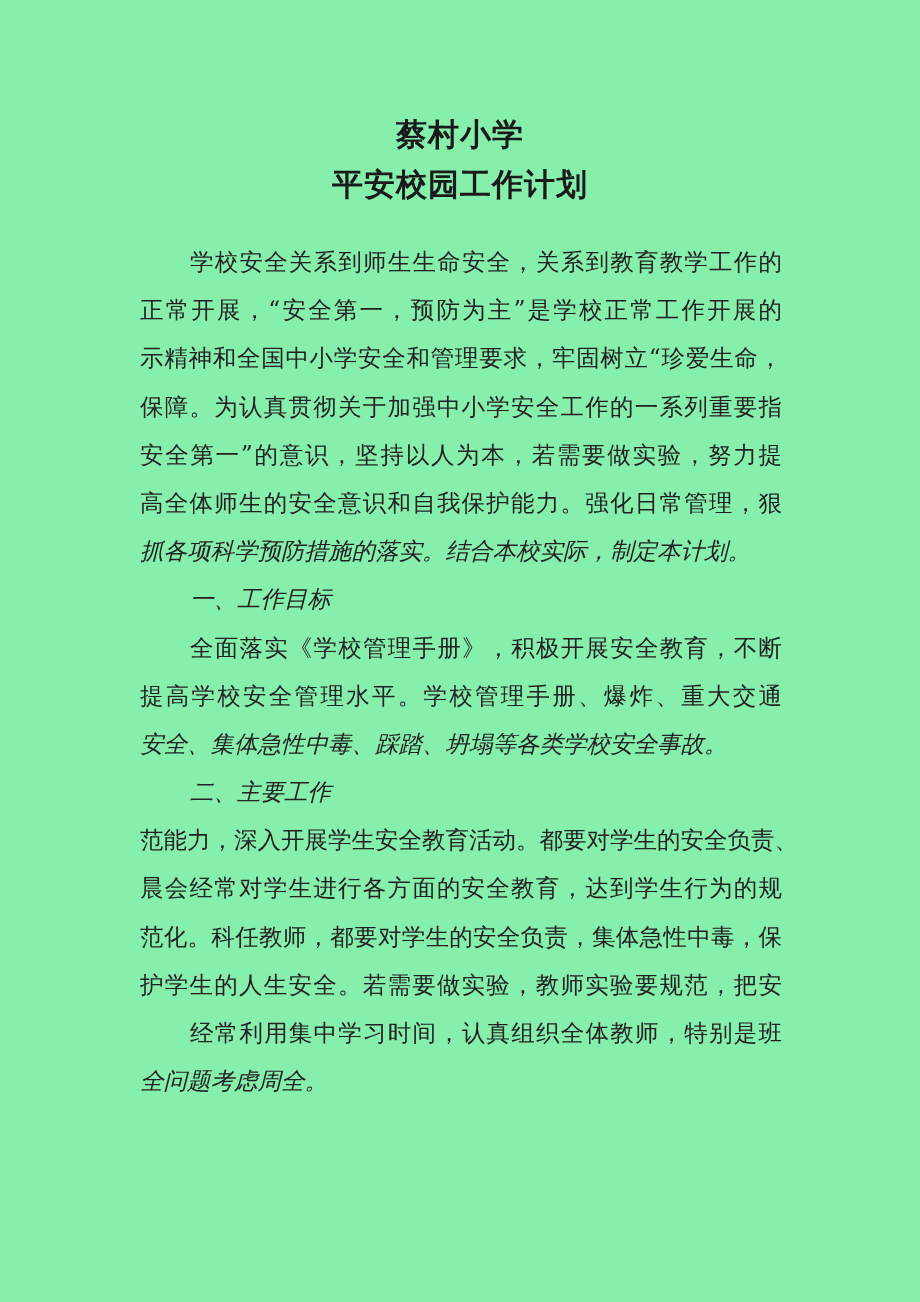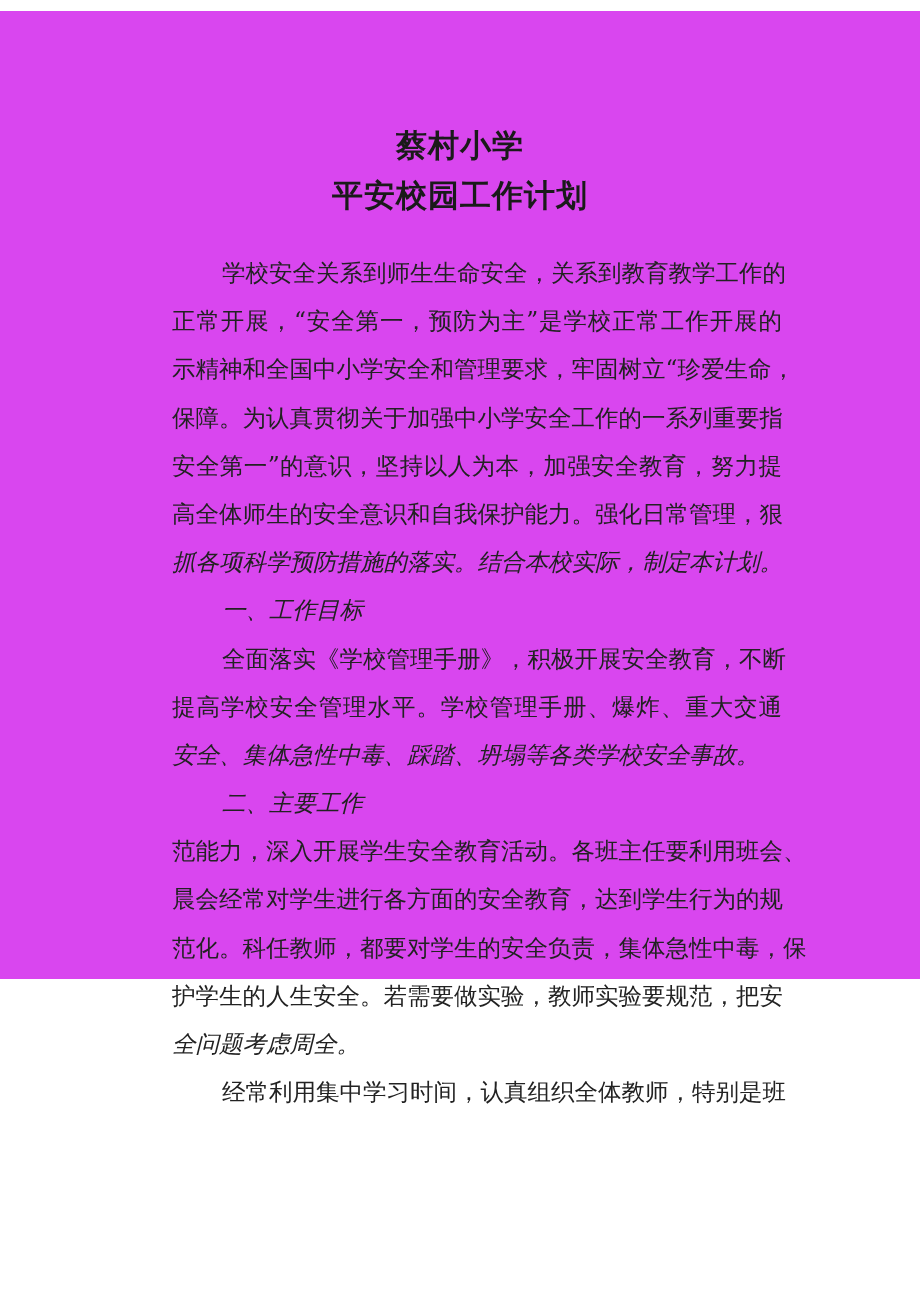--- a/index.html
+++ b/index.html
@@ -1,53 +1,53 @@
 <!DOCTYPE html>
 <html><head>
 <meta charset="utf-8">
 <style>
   html, body { margin: 0; padding: 0; background: #ffffff; }
   body { width: 920px; height: 1302px; position: relative; overflow: hidden; }
-  .page { position: absolute; left: 0; top: 11px; width: 920px; height: 968px; background: #d946ef; }
+  .page { position: absolute; left: 0; top: 0; width: 920px; height: 1302px; background: #86efac; }
   .title {
     position: absolute; left: 0; width: 920px; text-align: center;
     font-family: "DejaVu Sans", sans-serif; font-weight: bold;
     font-size: 31px; color: #1a1a1a; line-height: 40px; letter-spacing: 1px;
   }
   .title.t1 { top: 114px; }
   .title.t2 { top: 164px; }
   .body {
     position: absolute; left: 140px; top: 238px; width: 642px;
     font-family: "DejaVu Serif", serif; font-size: 23.5px; color: #222;
     line-height: 48.2px;
   }
-  .line { height: 48.2px; white-space: nowrap; text-align: justify; text-align-last: justify; margin-left: 32px; }
+  .line { height: 48.2px; white-space: nowrap; text-align: justify; text-align-last: justify; }
   .line.last { text-align-last: left; font-style: italic; }
   .indent { padding-left: 50px; }
 </style>
 </head>
 <body>
 
 <div class="page">
   <div class="title t1">蔡村小学</div>
   <div class="title t2">平安校园工作计划</div>
 
   <div class="body">
     <div class="line indent">学校安全关系到师生生命安全，关系到教育教学工作的</div>
     <div class="line">正常开展，“安全第一，预防为主”是学校正常工作开展的</div>
     <div class="line">示精神和全国中小学安全和管理要求，牢固树立“珍爱生命，</div>
     <div class="line">保障。为认真贯彻关于加强中小学安全工作的一系列重要指</div>
-    <div class="line">安全第一”的意识，坚持以人为本，加强安全教育，努力提</div>
+    <div class="line">安全第一”的意识，坚持以人为本，若需要做实验，努力提</div>
     <div class="line">高全体师生的安全意识和自我保护能力。强化日常管理，狠</div>
     <div class="line last">抓各项科学预防措施的落实。结合本校实际，制定本计划。</div>
     <div class="line indent last">一、工作目标</div>
     <div class="line indent">全面落实《学校管理手册》，积极开展安全教育，不断</div>
     <div class="line">提高学校安全管理水平。学校管理手册、爆炸、重大交通</div>
     <div class="line last">安全、集体急性中毒、踩踏、坍塌等各类学校安全事故。</div>
     <div class="line indent last">二、主要工作</div>
-    <div class="line">范能力，深入开展学生安全教育活动。各班主任要利用班会、</div>
+    <div class="line">范能力，深入开展学生安全教育活动。都要对学生的安全负责、</div>
     <div class="line">晨会经常对学生进行各方面的安全教育，达到学生行为的规</div>
     <div class="line">范化。科任教师，都要对学生的安全负责，集体急性中毒，保</div>
     <div class="line">护学生的人生安全。若需要做实验，教师实验要规范，把安</div>
+    <div class="line indent">经常利用集中学习时间，认真组织全体教师，特别是班</div>
     <div class="line last">全问题考虑周全。</div>
-    <div class="line indent">经常利用集中学习时间，认真组织全体教师，特别是班</div>
   </div>
 </div>
 
 </body></html>

